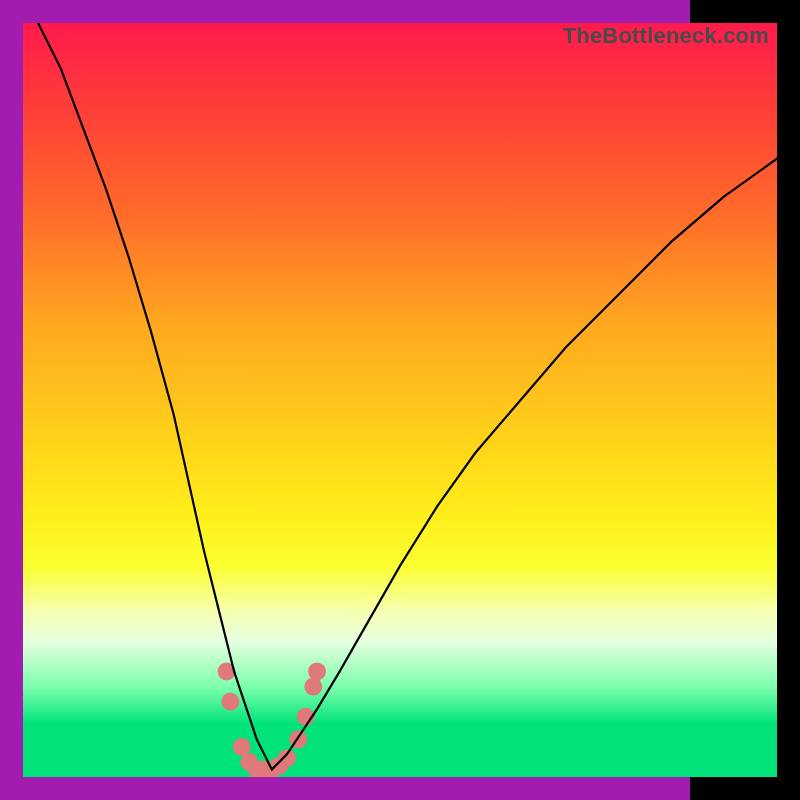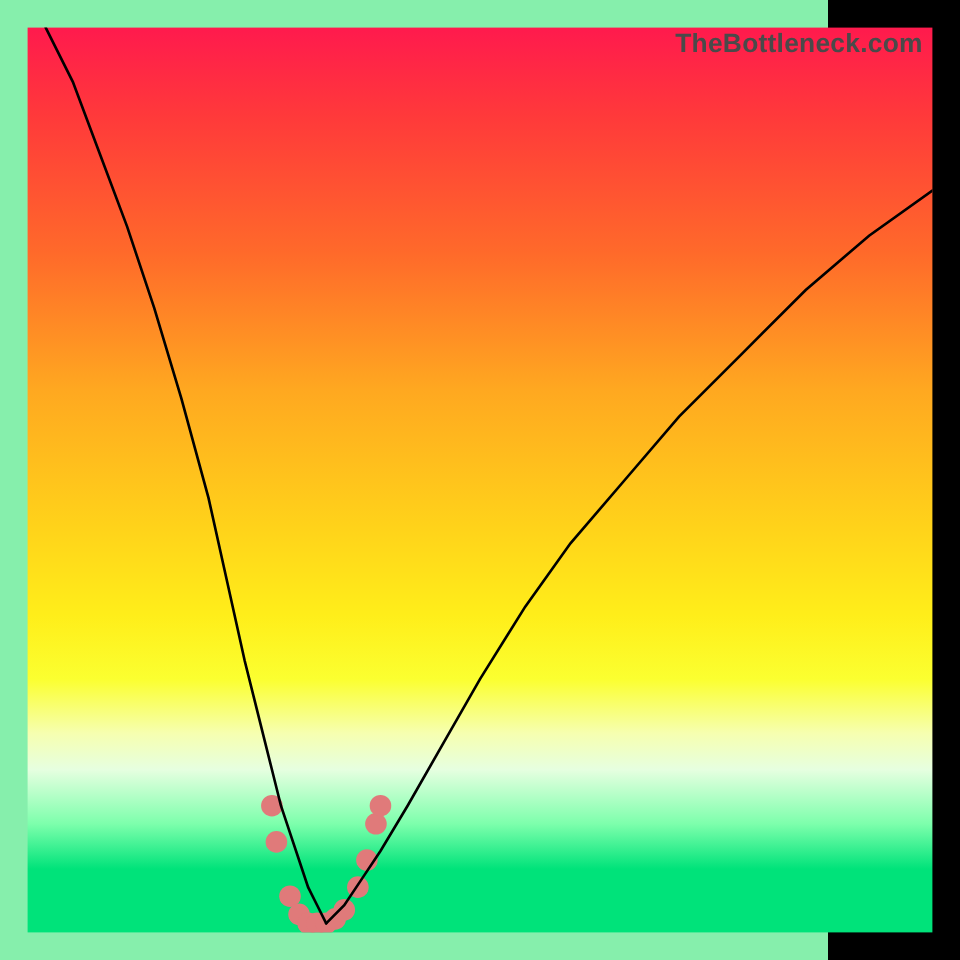--- a/index.html
+++ b/index.html
@@ -1,21 +1,21 @@
 <!DOCTYPE html>
 <html><head>
 <meta charset="utf-8">
 <style>
   * { margin: 0; padding: 0; box-sizing: border-box; }
   html, body { width: 800px; height: 800px; overflow: hidden; background: #000; }
   .frame {
     position: relative;
     width: 690px;
     height: 800px;
-    background: #86efac;
+    background: #a21caf;
   }
   .plot-area {
     position: absolute;
     left: 23px;
     top: 23px;
     width: 754px;
     height: 754px;
     background: linear-gradient(to bottom,
       #ff1a4d 0%,
       #ff3a3a 10%,

